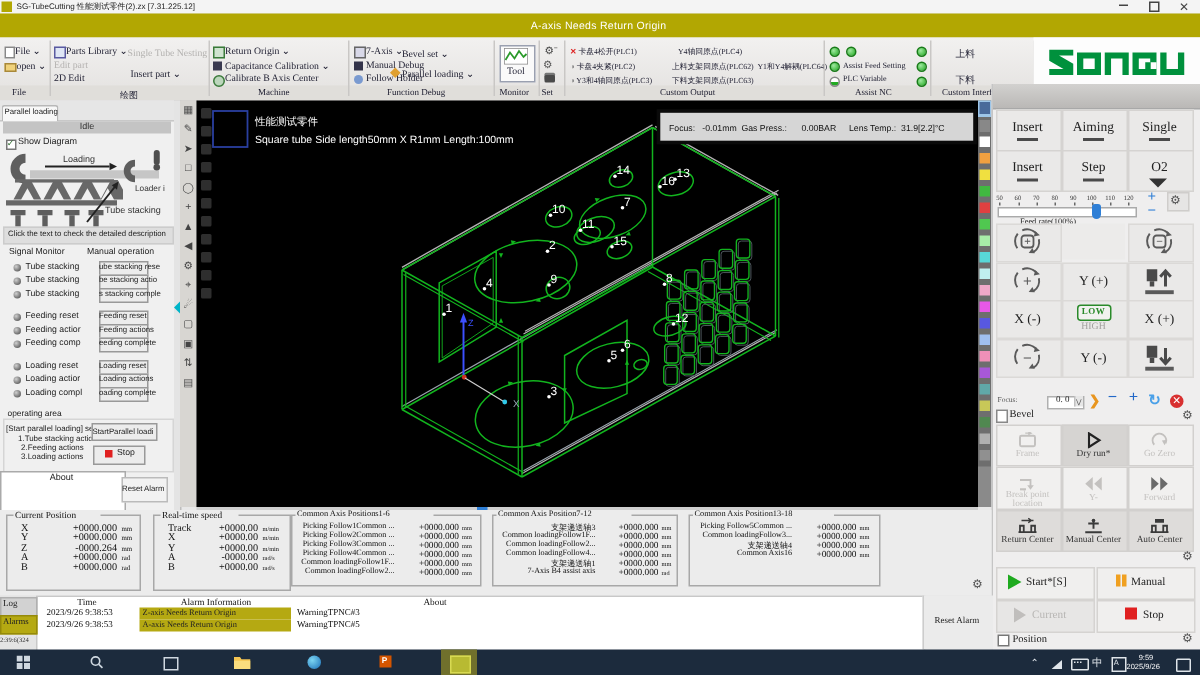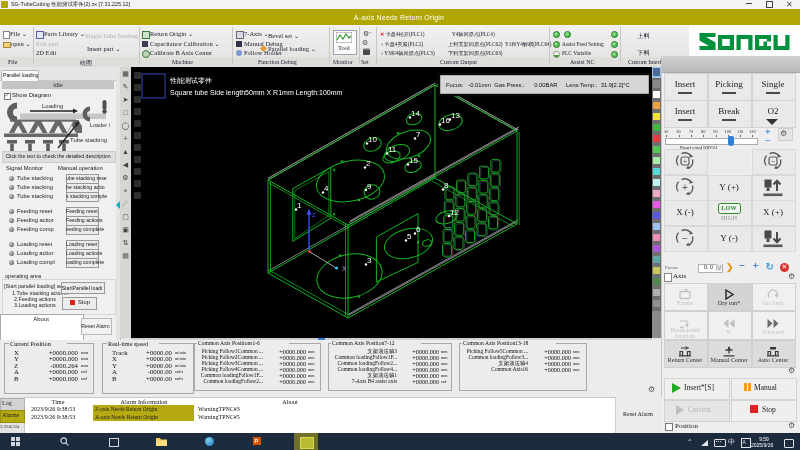--- a/index.html
+++ b/index.html
@@ -422,30 +422,30 @@
 <div class="abs" style="left:1px;top:233px;width:7px;height:7px;background:#909090;"></div>
 <div class="abs" style="left:0px;top:244px;width:9px;height:27px;background:#8a8a8a;"></div>
 </div>
 
 <div id="rightpanel" class="abs" style="left:661px;top:56px;width:139px;height:377px;background:#efeeee;border-left:1px solid #c5c5c5;font-family:'Liberation Serif',serif;color:#222;">
 <div class="abs" style="left:0px;top:0px;width:139px;height:16px;background:linear-gradient(#d2d1cf,#bab8b6);border-bottom:1px solid #a8a8a8;"></div>
 <div class="abs" style="left:2px;top:17px;width:42px;height:26px;background:#eae9e8;border:1px solid #d5d3d1;"></div>
 <div class="abs" style="left:2px;top:22.5px;font-size:9px;color:#222;white-space:nowrap;"><span style="display:inline-block;width:42px;text-align:center;">Insert</span></div>
 <div class="abs" style="left:16px;top:35.5px;width:14px;height:2.5px;background:#4a4a4a;"></div>
 <div class="abs" style="left:46px;top:17px;width:42px;height:26px;background:#eae9e8;border:1px solid #d5d3d1;"></div>
-<div class="abs" style="left:46px;top:22.5px;font-size:9px;color:#222;white-space:nowrap;"><span style="display:inline-block;width:42px;text-align:center;">Picking</span></div>
+<div class="abs" style="left:46px;top:22.5px;font-size:9px;color:#222;white-space:nowrap;"><span style="display:inline-block;width:42px;text-align:center;">Aiming</span></div>
 <div class="abs" style="left:60px;top:35.5px;width:14px;height:2.5px;background:#4a4a4a;"></div>
 <div class="abs" style="left:90px;top:17px;width:42px;height:26px;background:#eae9e8;border:1px solid #d5d3d1;"></div>
 <div class="abs" style="left:90px;top:22.5px;font-size:9px;color:#222;white-space:nowrap;"><span style="display:inline-block;width:42px;text-align:center;">Single</span></div>
 <div class="abs" style="left:104px;top:35.5px;width:14px;height:2.5px;background:#4a4a4a;"></div>
 <div class="abs" style="left:2px;top:44px;width:42px;height:26px;background:#eae9e8;border:1px solid #d5d3d1;"></div>
 <div class="abs" style="left:2px;top:49.5px;font-size:9px;color:#222;white-space:nowrap;"><span style="display:inline-block;width:42px;text-align:center;">Insert</span></div>
 <div class="abs" style="left:16px;top:62.5px;width:14px;height:2.5px;background:#4a4a4a;"></div>
 <div class="abs" style="left:46px;top:44px;width:42px;height:26px;background:#eae9e8;border:1px solid #d5d3d1;"></div>
-<div class="abs" style="left:46px;top:49.5px;font-size:9px;color:#222;white-space:nowrap;"><span style="display:inline-block;width:42px;text-align:center;">Break</span></div>
+<div class="abs" style="left:46px;top:49.5px;font-size:9px;color:#222;white-space:nowrap;"><span style="display:inline-block;width:42px;text-align:center;">Step</span></div>
 <div class="abs" style="left:60px;top:62.5px;width:14px;height:2.5px;background:#4a4a4a;"></div>
 <div class="abs" style="left:90px;top:44px;width:42px;height:26px;background:#eae9e8;border:1px solid #d5d3d1;"></div>
 <div class="abs" style="left:90px;top:49.5px;font-size:9px;color:#222;white-space:nowrap;"><span style="display:inline-block;width:42px;text-align:center;">O2</span></div>
 <div class="abs" style="left:104px;top:63px;width:0;height:0;border-left:6px solid transparent;border-right:6px solid transparent;border-top:6px solid #333;"></div>
 <div class="abs" style="left:-1.7px;top:72.5px;font-size:4.4px;color:#333;white-space:nowrap;"><span style="display:inline-block;width:12px;text-align:center;">50</span></div>
 <div class="abs" style="left:4.3px;top:78.5px;width:0.8px;height:2.5px;background:#666;"></div>
 <div class="abs" style="left:10.600000000000001px;top:72.5px;font-size:4.4px;color:#333;white-space:nowrap;"><span style="display:inline-block;width:12px;text-align:center;">60</span></div>
 <div class="abs" style="left:16.6px;top:78.5px;width:0.8px;height:2.5px;background:#666;"></div>
 <div class="abs" style="left:22.900000000000002px;top:72.5px;font-size:4.4px;color:#333;white-space:nowrap;"><span style="display:inline-block;width:12px;text-align:center;">70</span></div>
 <div class="abs" style="left:28.900000000000002px;top:78.5px;width:0.8px;height:2.5px;background:#666;"></div>
@@ -534,21 +534,21 @@
 <div class="abs" style="left:3px;top:208.5px;font-size:5px;color:#555;white-space:nowrap;">Focus:</div>
 <div class="abs" style="left:36px;top:207.5px;width:23px;height:7.5px;background:#fff;border:1px solid #b0b0b0;"></div>
 <div class="abs" style="left:42px;top:208px;font-size:6px;color:#222;white-space:nowrap;">0. 0</div>
 <div class="abs" style="left:53.5px;top:207.5px;width:5.5px;height:7.5px;background:#e6e6e6;border-left:1px solid #c0c0c0;font-size:4.5px;color:#555;text-align:center;line-height:7.5px;">⋁</div>
 <div class="abs" style="left:64px;top:205.5px;font-size:9px;color:#e8951e;white-space:nowrap;font-weight:bold;">❯</div>
 <div class="abs" style="left:76.5px;top:203px;font-size:11px;color:#2268c8;white-space:nowrap;font-weight:bold;">−</div>
 <div class="abs" style="left:90.5px;top:203px;font-size:11px;color:#2268c8;white-space:nowrap;font-weight:bold;">+</div>
 <div class="abs" style="left:103.5px;top:204.5px;font-size:10px;color:#4aa0e8;white-space:nowrap;font-weight:bold;">↻</div>
 <div class="abs" style="left:118px;top:206.5px;width:9px;height:9px;border-radius:50%;background:#d83030;color:#fff;font-size:7px;text-align:center;line-height:9px;">✕</div>
 <div class="abs" style="left:1.5px;top:217px;width:6.5px;height:6.5px;background:#fff;border:1px solid #888;"></div>
-<div class="abs" style="left:11px;top:216px;font-size:7px;color:#222;white-space:nowrap;">Axis</div>
+<div class="abs" style="left:11px;top:216px;font-size:7px;color:#222;white-space:nowrap;">Bevel</div>
 <div class="abs" style="left:126px;top:215.5px;font-size:8px;color:#555;white-space:nowrap;">⚙</div>
 <div class="abs" style="left:2px;top:226.5px;width:42px;height:26.5px;background:#f1f0ef;border:1px solid #d2d0ce;"></div>
 <div class="abs" style="left:16px;top:230.0px;"><svg width="14" height="11" viewBox="0 0 14 11">
         <rect x="2" y="2.5" width="10" height="7" rx="1" fill="none" stroke="#c3c1bf" stroke-width="1.3"></rect>
         <path d="M5.5 0.8 h4 M9.5 0.8 l-1.6 -0.8 v1.6 z" stroke="#c3c1bf" fill="#c3c1bf" stroke-width="0.8"></path>
       </svg></div>
 <div class="abs" style="left:2px;top:243.0px;width:42px;text-align:center;font-size:6.2px;color:#c3c1bf;">Frame</div>
 <div class="abs" style="left:46px;top:226.5px;width:42px;height:26.5px;background:#d6d4d2;border:1px solid #d2d0ce;"></div>
 <div class="abs" style="left:60px;top:230.0px;"><svg width="14" height="11" viewBox="0 0 14 11">
         <polygon points="4,1 11,5.5 4,10" fill="none" stroke="#222" stroke-width="1.4"></polygon>
@@ -594,21 +594,21 @@
 <div class="abs" style="left:46px;top:300.0px;width:42px;text-align:center;font-size:6.2px;color:#333;">Manual Center</div>
 <div class="abs" style="left:90px;top:283.5px;width:42px;height:26.5px;background:#dedcda;border:1px solid #d2d0ce;"></div>
 <div class="abs" style="left:104px;top:287.0px;"><svg width="14" height="11" viewBox="0 0 14 11">
         <path d="M2 9.5 v-4 h2.5 v4 M9.5 9.5 v-4 h2.5 v4 M1 9.8 h12" stroke="#3a3a3a" fill="none" stroke-width="1.2"></path>
         <rect x="4" y="1" width="6" height="2.5" fill="#3a3a3a"></rect>
       </svg></div>
 <div class="abs" style="left:90px;top:300.0px;width:42px;text-align:center;font-size:6.2px;color:#333;">Auto Center</div>
 <div class="abs" style="left:126px;top:310px;font-size:8px;color:#555;white-space:nowrap;">⚙</div>
 <div class="abs" style="left:2px;top:322px;width:64px;height:20px;background:#f0efee;border:1px solid #d5d3d1;"></div>
 <div class="abs" style="left:10px;top:327px;width:0;height:0;border-top:5px solid transparent;border-bottom:5px solid transparent;border-left:9px solid #1faa1f;"></div>
-<div class="abs" style="left:22px;top:326.5px;font-size:7.5px;color:#222;white-space:nowrap;">Insert*[S]</div>
+<div class="abs" style="left:22px;top:326.5px;font-size:7.5px;color:#222;white-space:nowrap;">Start*[S]</div>
 <div class="abs" style="left:69px;top:322px;width:64px;height:20px;background:#f0efee;border:1px solid #d5d3d1;"></div>
 <div class="abs" style="left:82px;top:327px;width:2.5px;height:8px;background:#f0a020;"></div>
 <div class="abs" style="left:86px;top:327px;width:2.5px;height:8px;background:#f0a020;"></div>
 <div class="abs" style="left:92px;top:326.5px;font-size:7.5px;color:#222;white-space:nowrap;">Manual</div>
 <div class="abs" style="left:2px;top:344px;width:64px;height:20px;background:#e7e6e5;border:1px solid #d5d3d1;"></div>
 <div class="abs" style="left:14px;top:349px;width:0;height:0;border-top:5px solid transparent;border-bottom:5px solid transparent;border-left:8px solid #c0bebc;"></div>
 <div class="abs" style="left:26px;top:348.5px;font-size:7.5px;color:#b8b6b4;white-space:nowrap;">Current</div>
 <div class="abs" style="left:69px;top:344px;width:64px;height:20px;background:#f0efee;border:1px solid #d5d3d1;"></div>
 <div class="abs" style="left:88px;top:349px;width:8px;height:8px;background:#e02020;"></div>
 <div class="abs" style="left:100px;top:348.5px;font-size:7.5px;color:#222;white-space:nowrap;">Stop</div>

